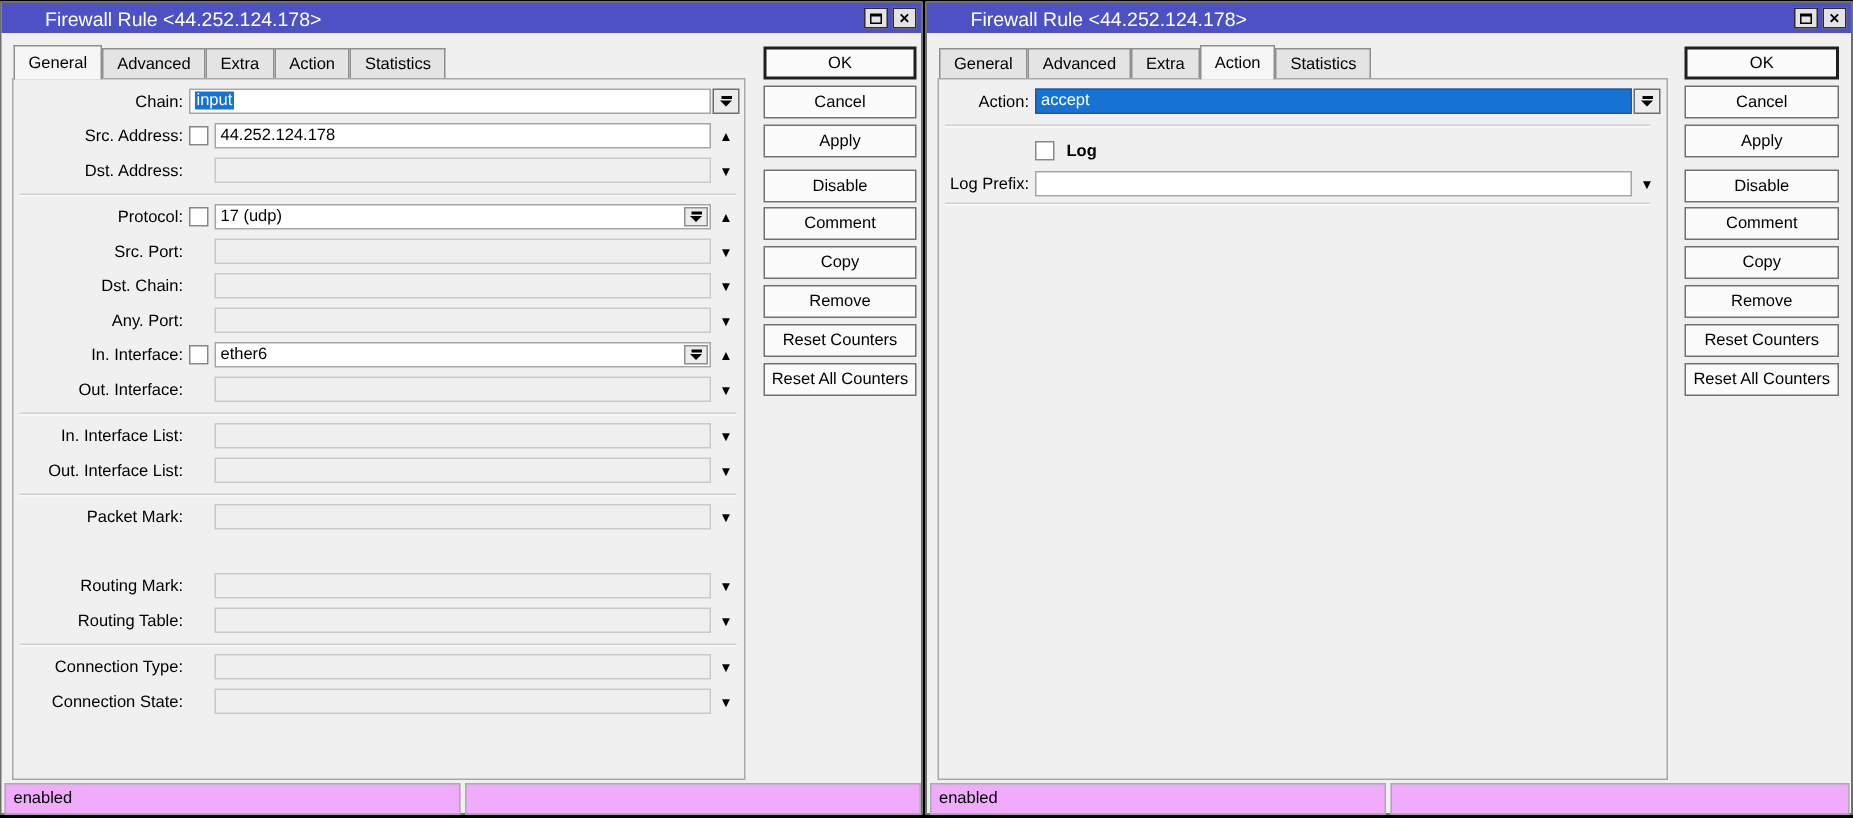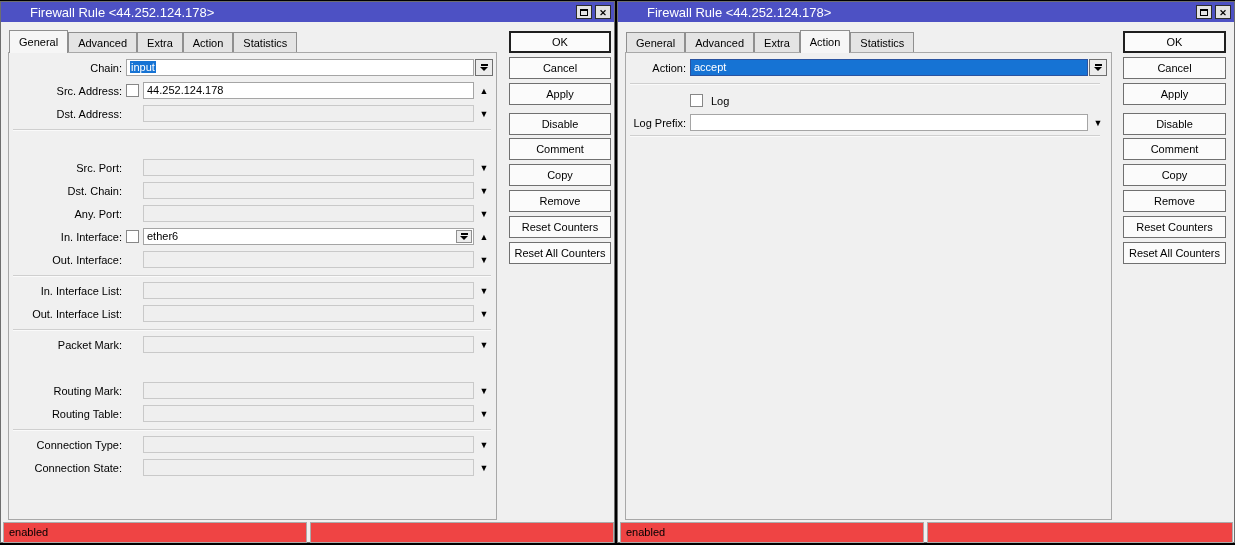--- a/index.html
+++ b/index.html
@@ -91,24 +91,24 @@
     position:absolute; height:22px; background:#fbfbfb; border:1px solid #707070;
     font-family:"Liberation Sans", sans-serif; font-size:11px; color:#000;
     text-align:center; padding:0; cursor:default;
   }
   #win-left  .wbtn { left:508px; width:102px; }
   #win-right .wbtn { left:505px; width:103px; }
   .wbtn.default { border:2px solid #1f1f1f; }
 
   
   .status-seg {
-    position:absolute; top:520px; height:21px; background:#ef4444;
+    position:absolute; top:520px; height:21px; background:#f0abfc;
     border:1px solid #ababab; padding:3px 5px; white-space:nowrap; overflow:hidden;
   }
-  .cb-label { margin-left:4px; }
+  .cb-label { margin-left:4px;font-weight:bold; }
 </style>
 </head>
 <body>
 
 <div class="window" id="win-left">
   <div class="titlebar">
     <span class="title-text">Firewall Rule &lt;44.252.124.178&gt;</span>
     <span class="tb-btn">
         <span class="glyph-restore"></span>
       </span>
@@ -146,20 +146,28 @@
 
   <div class="row" style="top:103px">
     <span class="rlabel">Dst. Address:</span>
     <span class="cbspace"></span>
     <span class="field disabled"><span></span></span>
     <span class="tgl down"></span>
   </div>
 
   <div class="sep" style="top:127px"></div>
 
+  <div class="row" style="top:134px">
+    <span class="rlabel">Protocol:</span>
+    <span class="cb"></span>
+    <span class="field"><span>17 (udp)</span><span class="cbtn">
+          <span class="dd-icon"></span>
+        </span></span>
+    <span class="tgl up"></span>
+  </div>
 
   <div class="row" style="top:157px">
     <span class="rlabel">Src. Port:</span>
     <span class="cbspace"></span>
     <span class="field disabled"><span></span></span>
     <span class="tgl down"></span>
   </div>
 
   <div class="row" style="top:180px">
     <span class="rlabel">Dst. Chain:</span>

